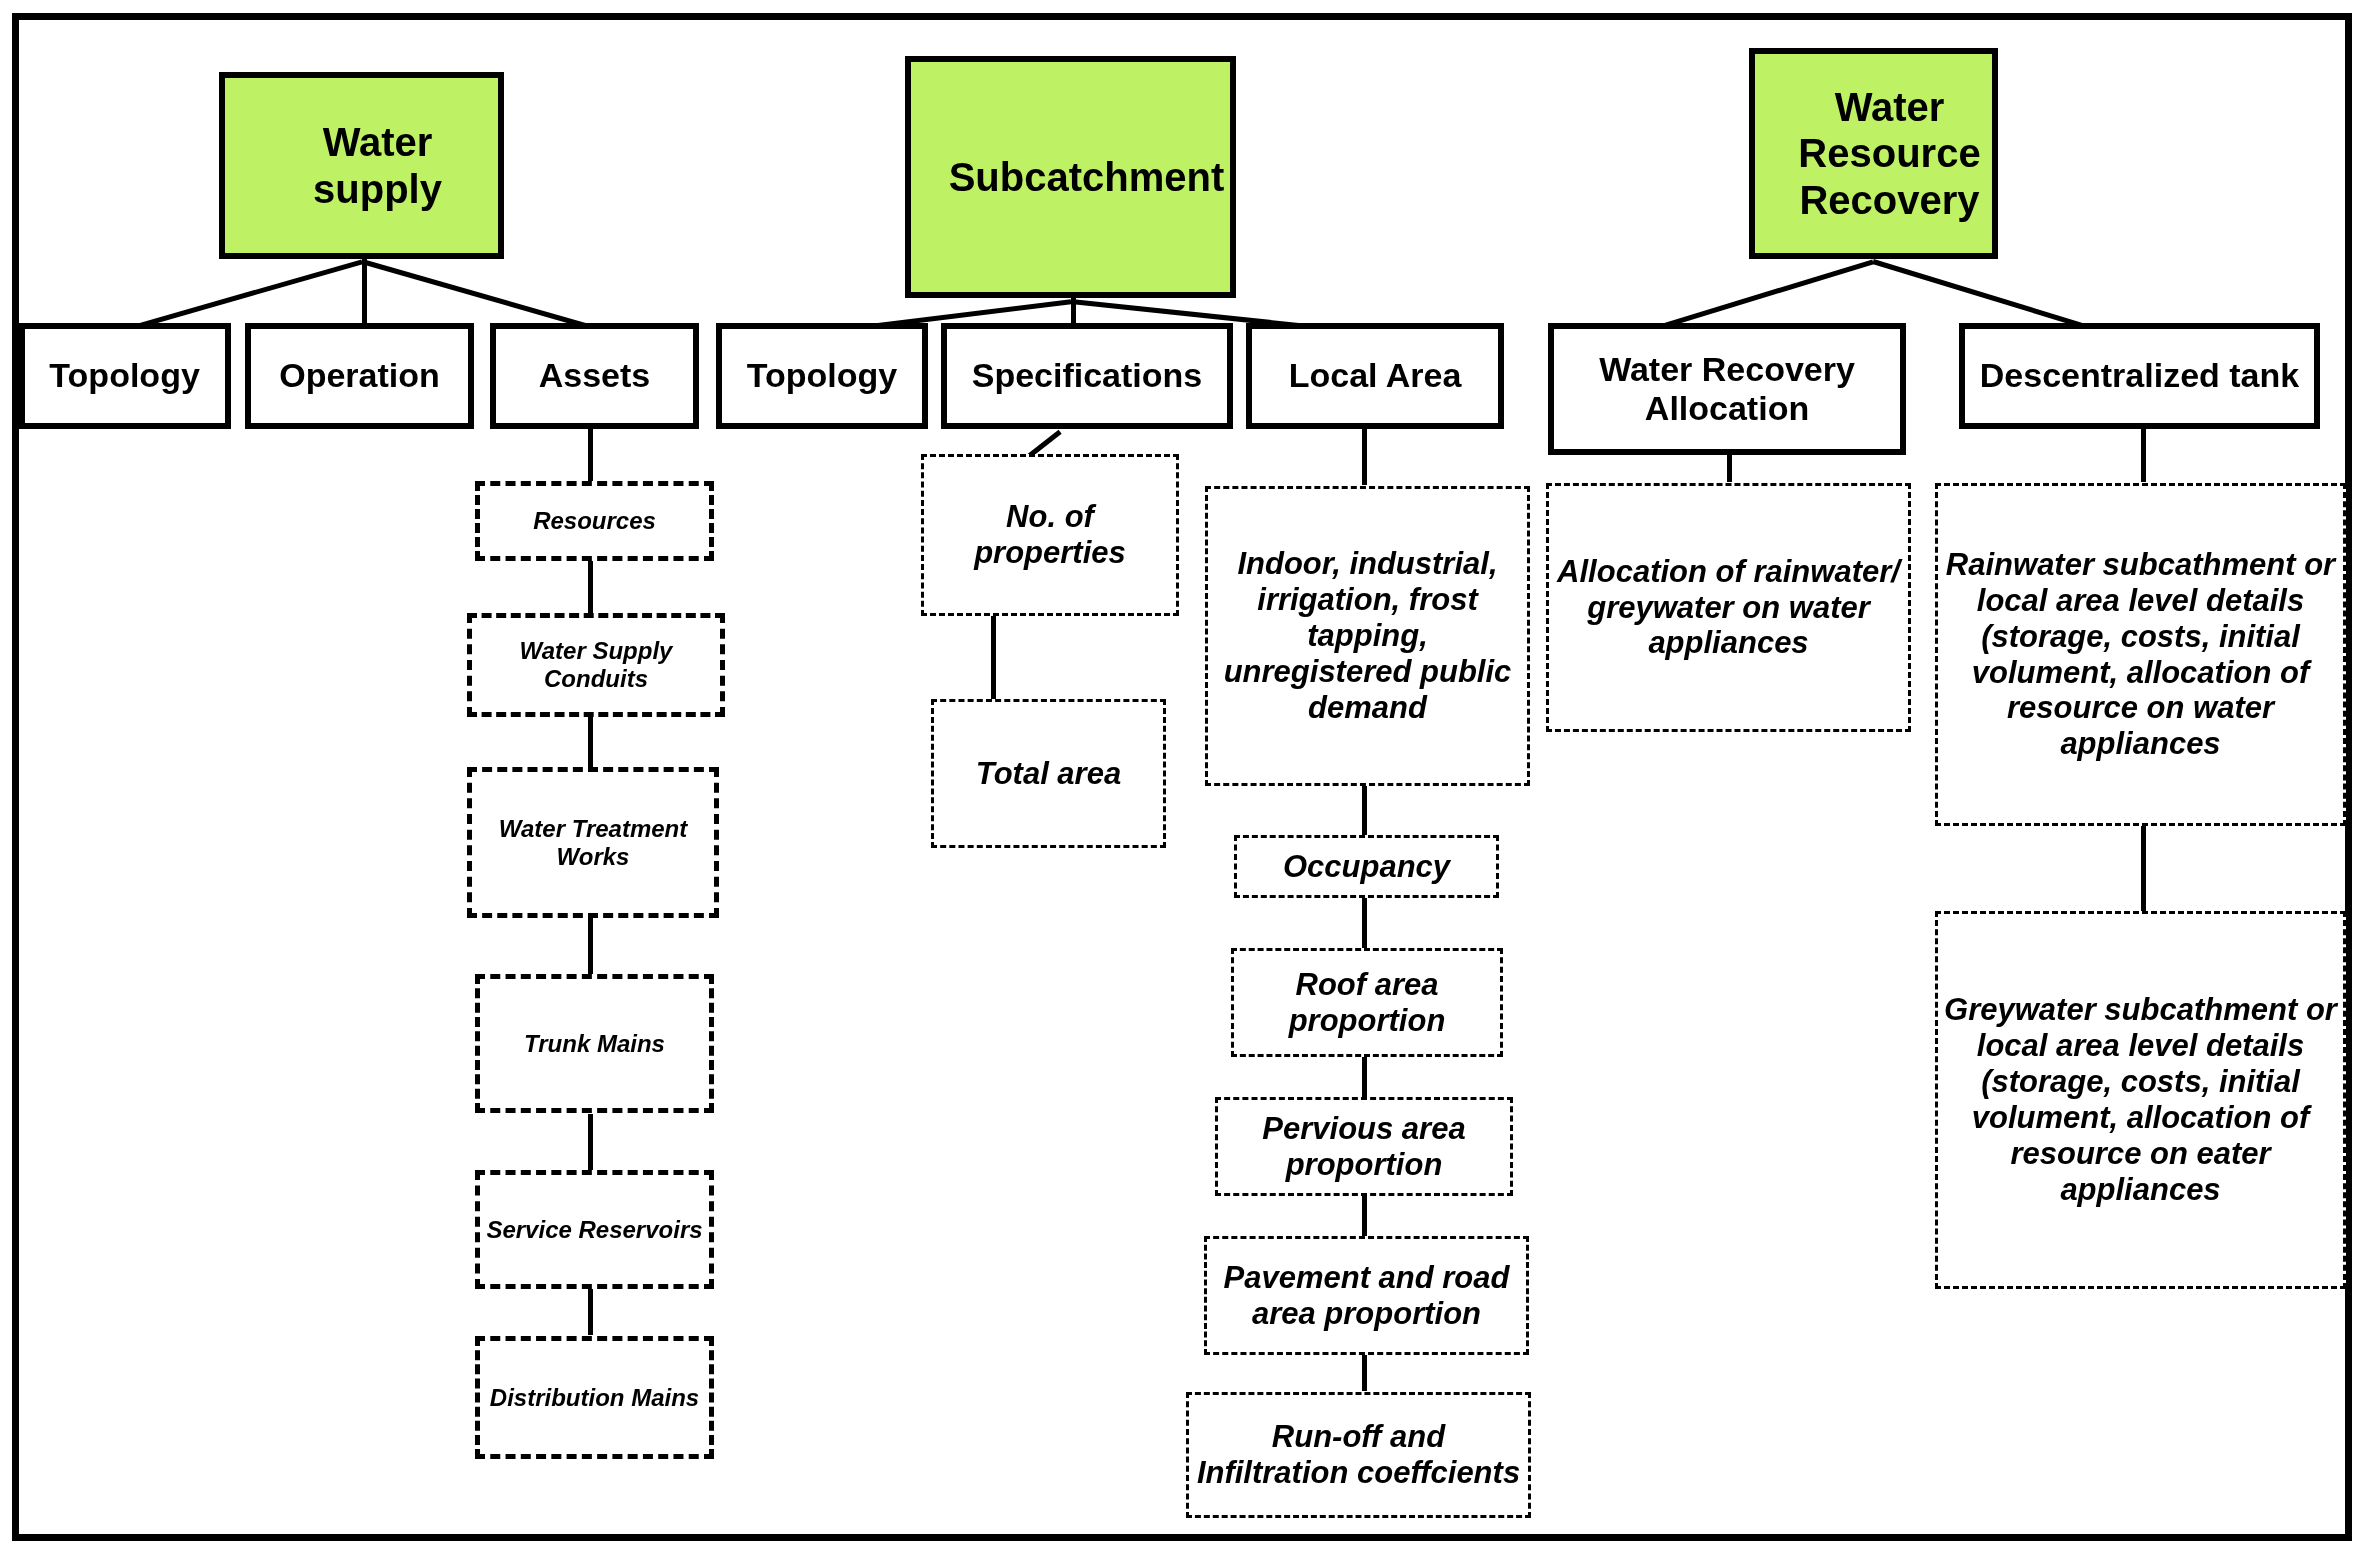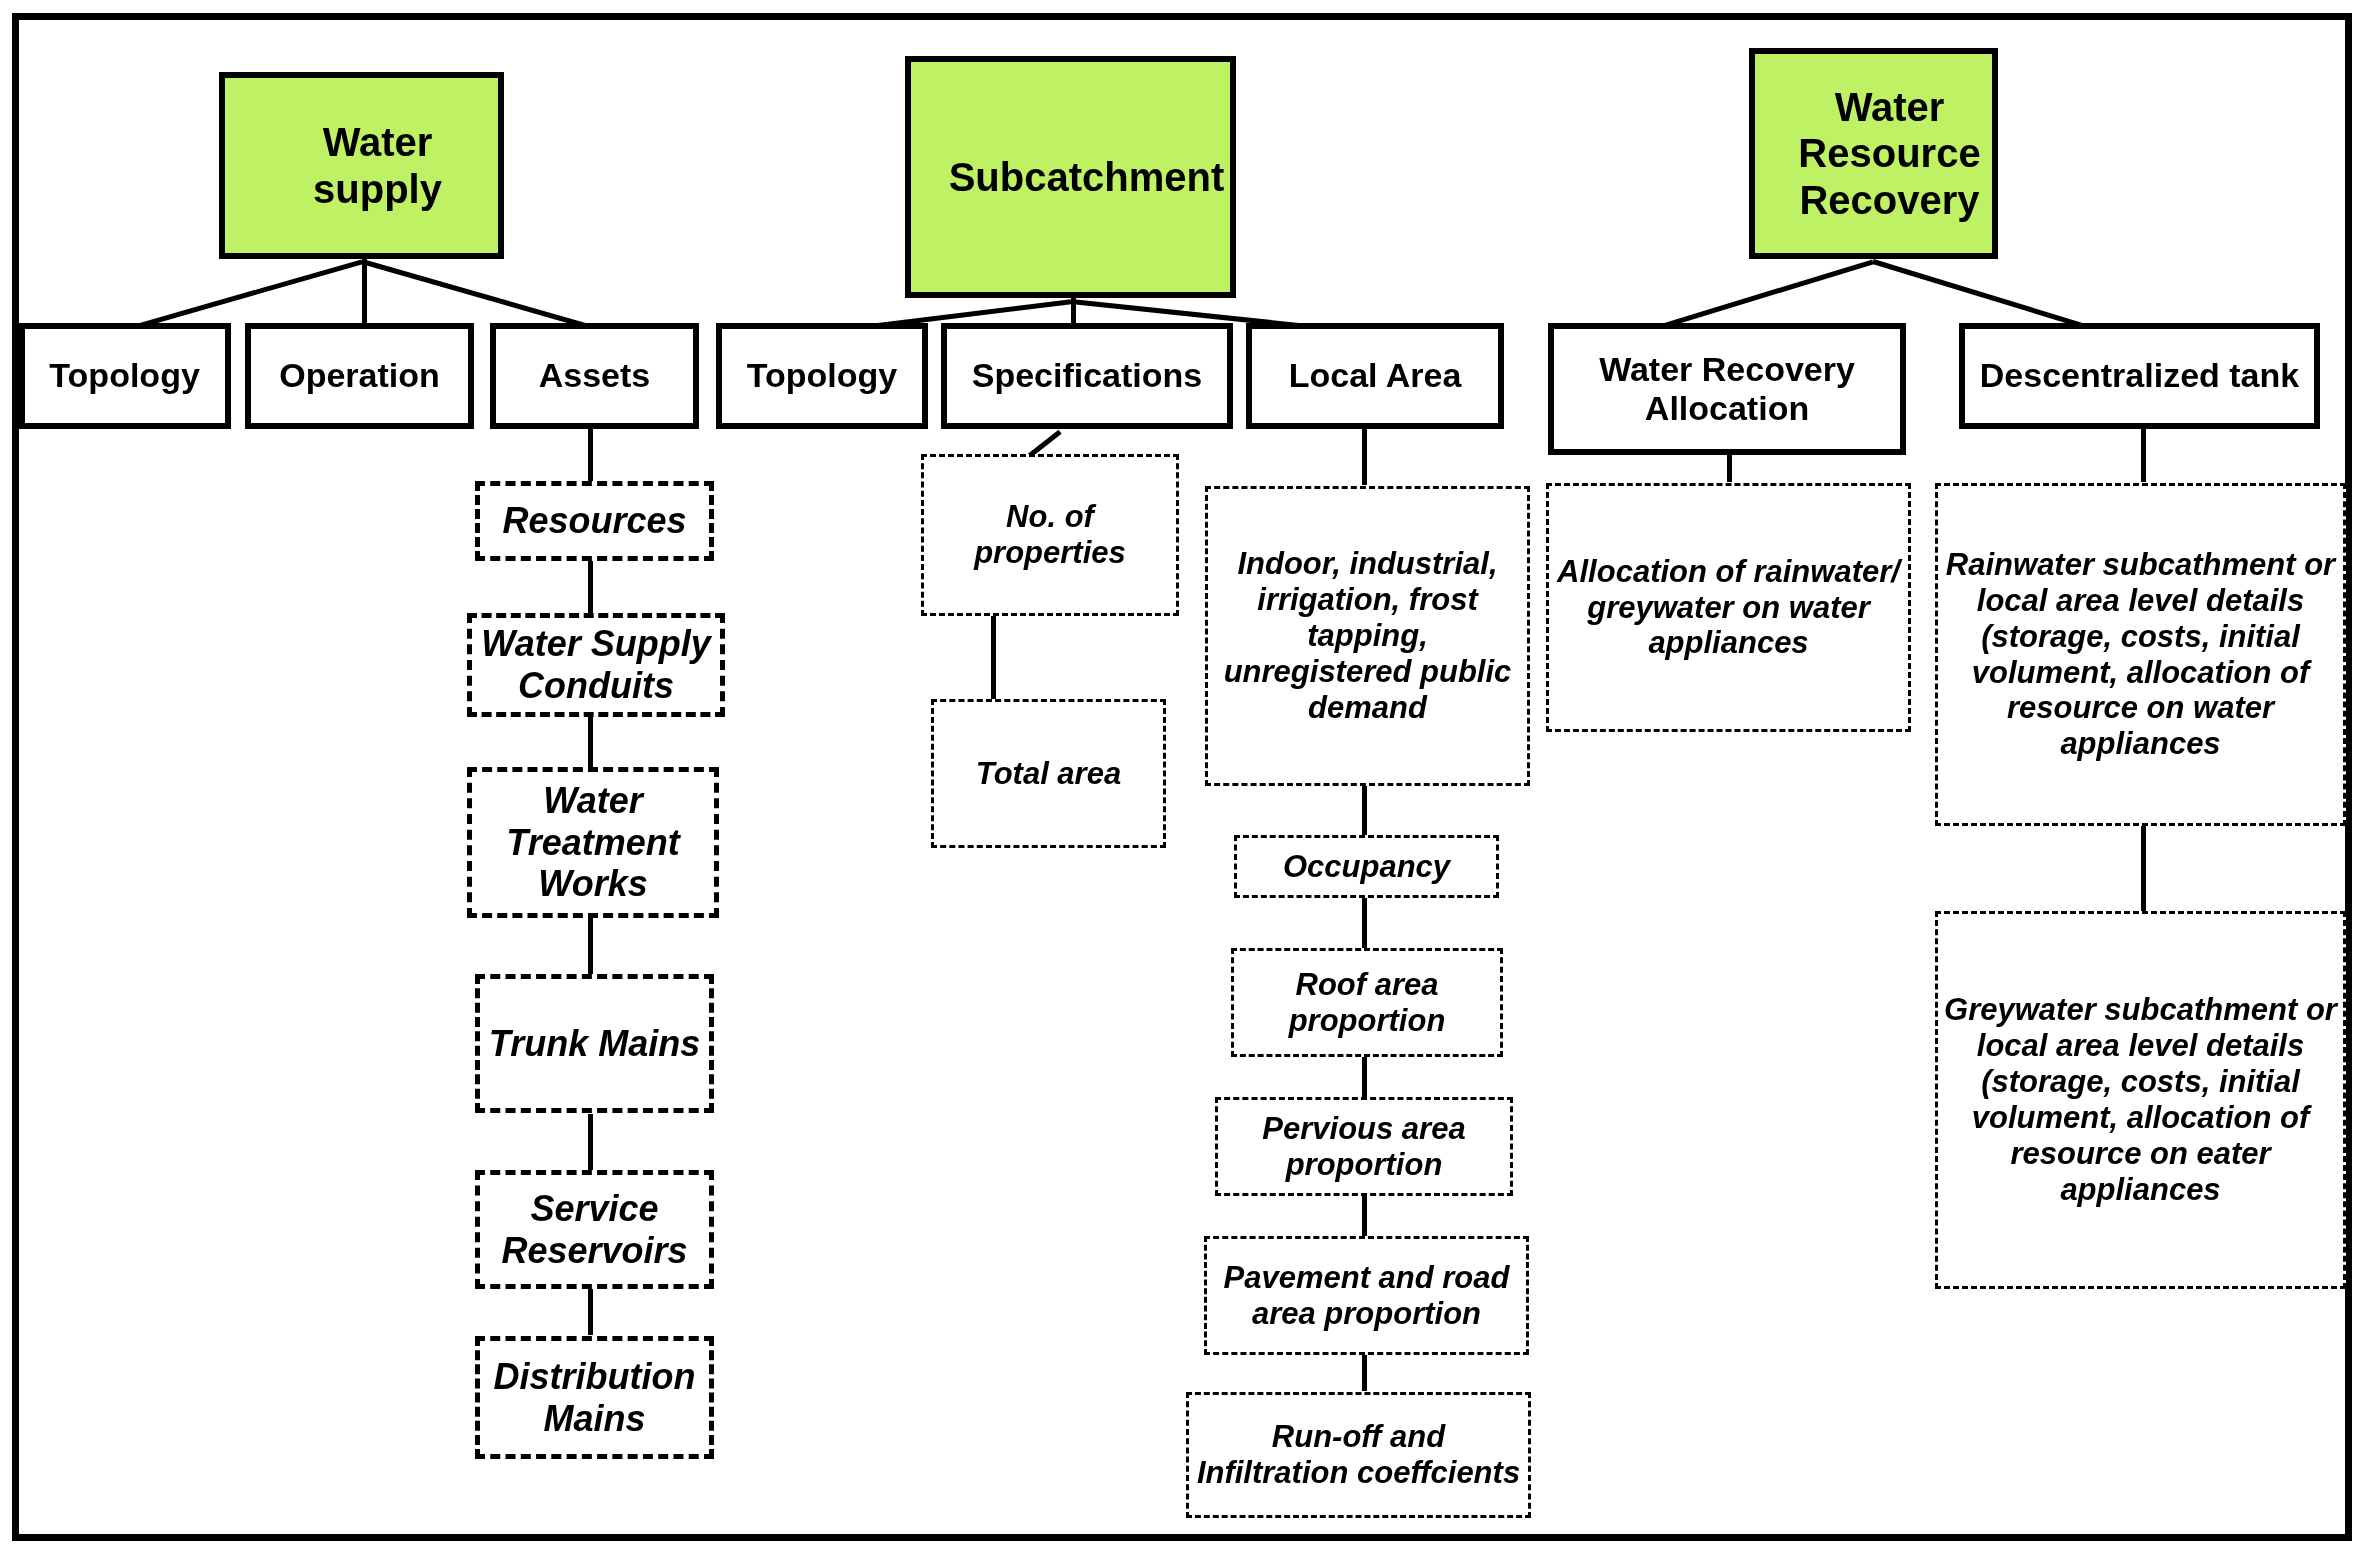--- a/index.html
+++ b/index.html
@@ -58,21 +58,21 @@
   
   .lvl2 {
     border: 6px solid #000000;
     font-size: 34px;
     font-weight: 700;
   }
 
   
   .dashed-heavy {
     border: 5.3px dashed #000000;
-    font-size: 36px;
+    font-size: 24px;
     font-weight: 700;
     font-style: italic;
   }
   
   .dashed-fine {
     border: 3.3px dashed #000000;
     font-size: 31px;
     font-weight: 700;
     font-style: italic;
   }

